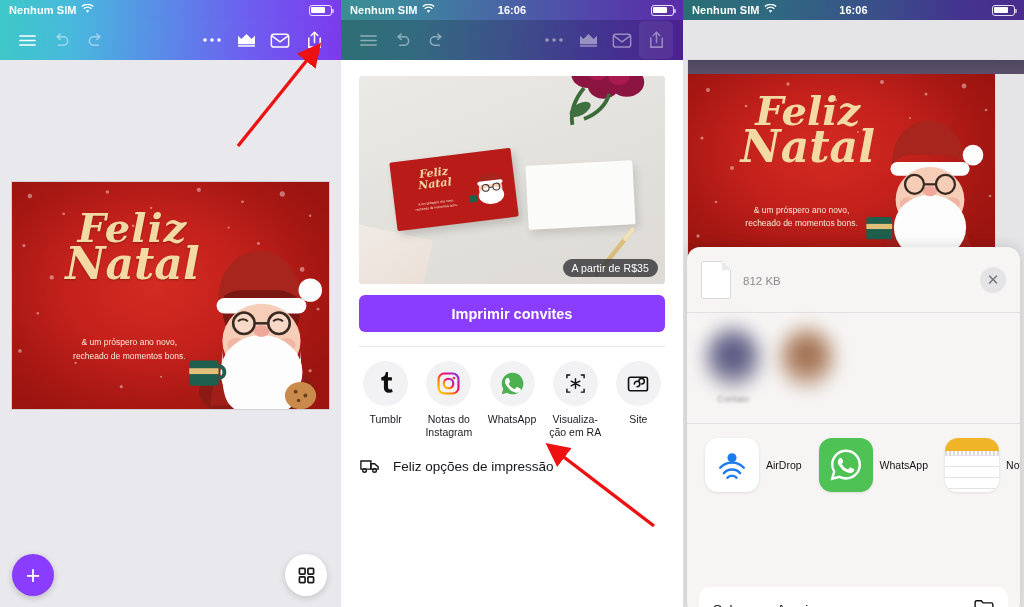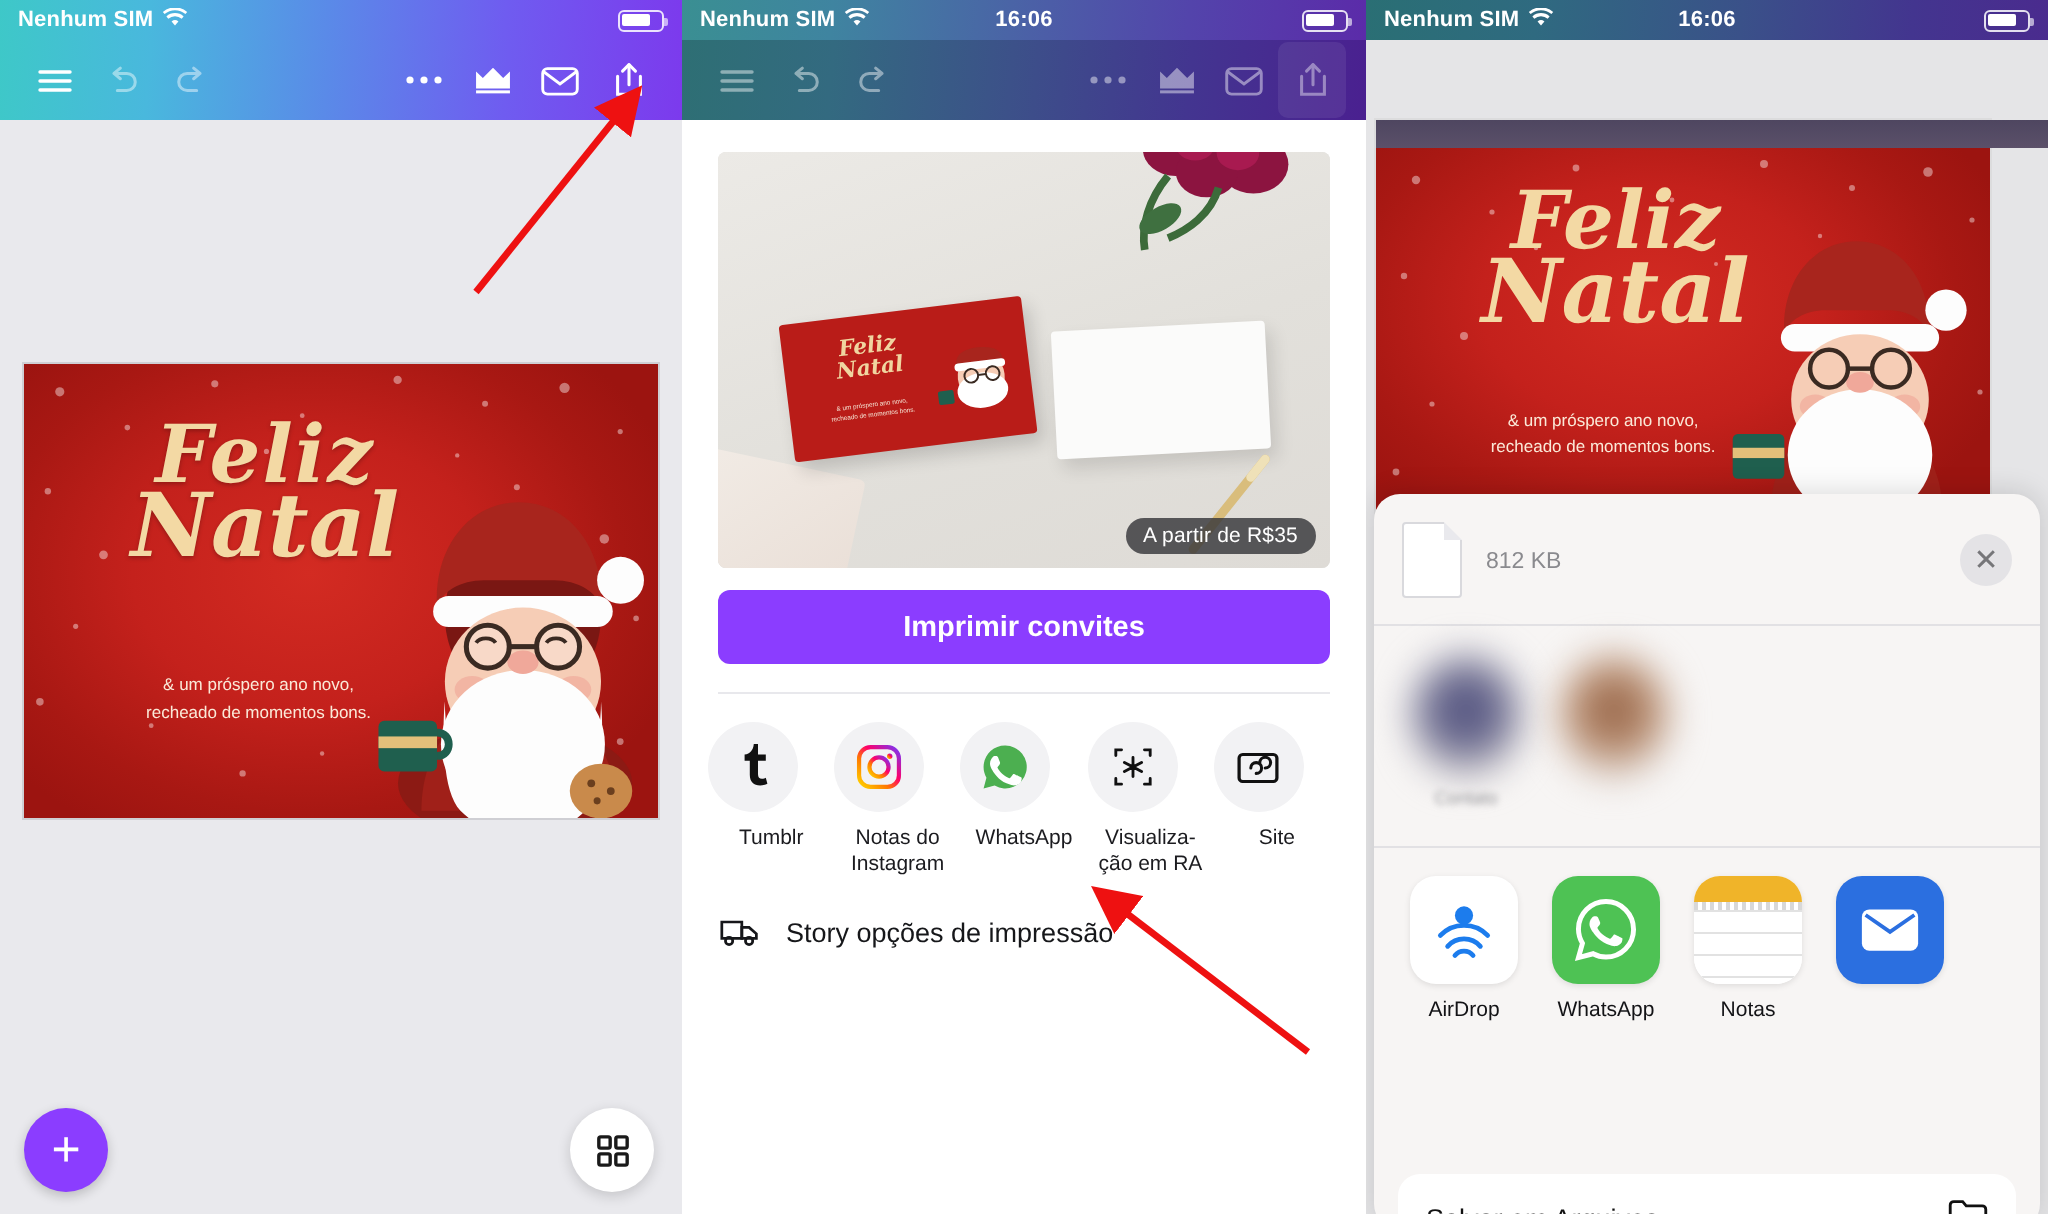--- a/index.html
+++ b/index.html
@@ -125,21 +125,21 @@
     border-radius: 11px; letter-spacing: .1px;
   }
   .print-btn {
     margin: 11px 18px 0; height: 37px; background: #8b3dff; border-radius: 6px;
     color: #fff; display: flex; align-items: center; justify-content: center;
     font-size: 14.5px; font-weight: 600;
   }
   .sep { margin: 14px 18px 0; height: 1px; background: #e8e8ec; }
   .apps-row { display: flex; margin: 14px 13px 0; }
   .app {
-    flex: 1; display: flex; flex-direction: column; gap: 7px;
+    flex: 1; display: flex; flex-direction: column; align-items: center; gap: 7px;
   }
   .app .ic {
     width: 45px; height: 45px; border-radius: 50%; background: #f2f2f4;
     display: flex; align-items: center; justify-content: center;
   }
   .app .lb { font-size: 10.5px; color: #1b1b1f; text-align: center; line-height: 1.25; }
   .list-row { display: flex; align-items: center; gap: 13px; padding: 0 18px; height: 42px; margin-top: 6px; }
   .list-row .li { width: 21px; display: flex; justify-content: center; color: #16171a; }
   .list-row .lt { font-size: 13.5px; color: #16171a; }
   .pill {
@@ -188,21 +188,21 @@
     justify-content: center; font-size: 15px;
   }
   .divider3 { height: 1px; background: #e2e1e4; margin: 0; }
   .contacts { display: flex; gap: 18px; padding: 14px 18px 6px; height: 110px; }
   .contact { display: flex; flex-direction: column; align-items: center; gap: 5px; }
   .blob { width: 56px; height: 62px; border-radius: 50%; filter: blur(9px); }
   .blob1 { background: radial-gradient(circle at 50% 45%, #4a4a7a 0%, #6f6f92 40%, #d4d0cf 78%, #f0eeee 100%); }
   .blob2 { background: radial-gradient(circle at 50% 45%, #8a5a42 0%, #b88a6a 40%, #ddd6d2 78%, #f0eeee 100%); }
   .cname { font-size: 9px; color: #9a9a9e; filter: blur(1.6px); }
   .apps3 { display: flex; gap: 17px; padding: 14px 18px 8px; }
-  .app3 { display: flex; flex-direction: column; align-items: center; gap: 7px; }
+  .app3 { display: flex; flex-direction: row; align-items: center; gap: 7px; }
   .app3 .sq {
     width: 54px; height: 54px; border-radius: 13px; overflow: hidden;
     display: flex; align-items: center; justify-content: center;
     box-shadow: 0 1px 3px rgba(0,0,0,.1);
   }
   .app3 .lb3 { font-size: 10.5px; color: #131316; font-weight: 500; }
   .bottom-card {
     position: absolute; left: 12px; right: 12px; bottom: -12px; height: 40px;
     background: #fff; border-radius: 11px;
   }
@@ -578,21 +578,21 @@
         <span class="li">
           <svg width="20" height="16" viewBox="0 0 22 17">
               <g stroke="#16171a" stroke-width="1.5" fill="none">
                 <path d="M1 3h11v9H1z"></path>
                 <path d="M12 6h4l4 3.5V12h-8z"></path>
                 <circle cx="5" cy="13.4" r="2"></circle>
                 <circle cx="16" cy="13.4" r="2"></circle>
               </g>
             </svg>
         </span>
-        <span class="lt">Story opções de impressão</span>
+        <span class="lt">Feliz opções de impressão</span>
       </div>
     </div>
 
     <svg class="arrow" style="left:197px;top:438px;width:126px;height:96px" viewBox="0 0 126 96">
       <defs>
           <marker id="ah2" markerWidth="7" markerHeight="7" refX="4.6" refY="3.5" orient="auto">
             <path d="M0,0 L7,3.5 L0,7 z" fill="#ee1111"></path>
           </marker>
         </defs>
       <line x1="116" y1="88" x2="14" y2="10" stroke="#ee1111" stroke-width="3.4" marker-end="url(#ah2)"></line>

